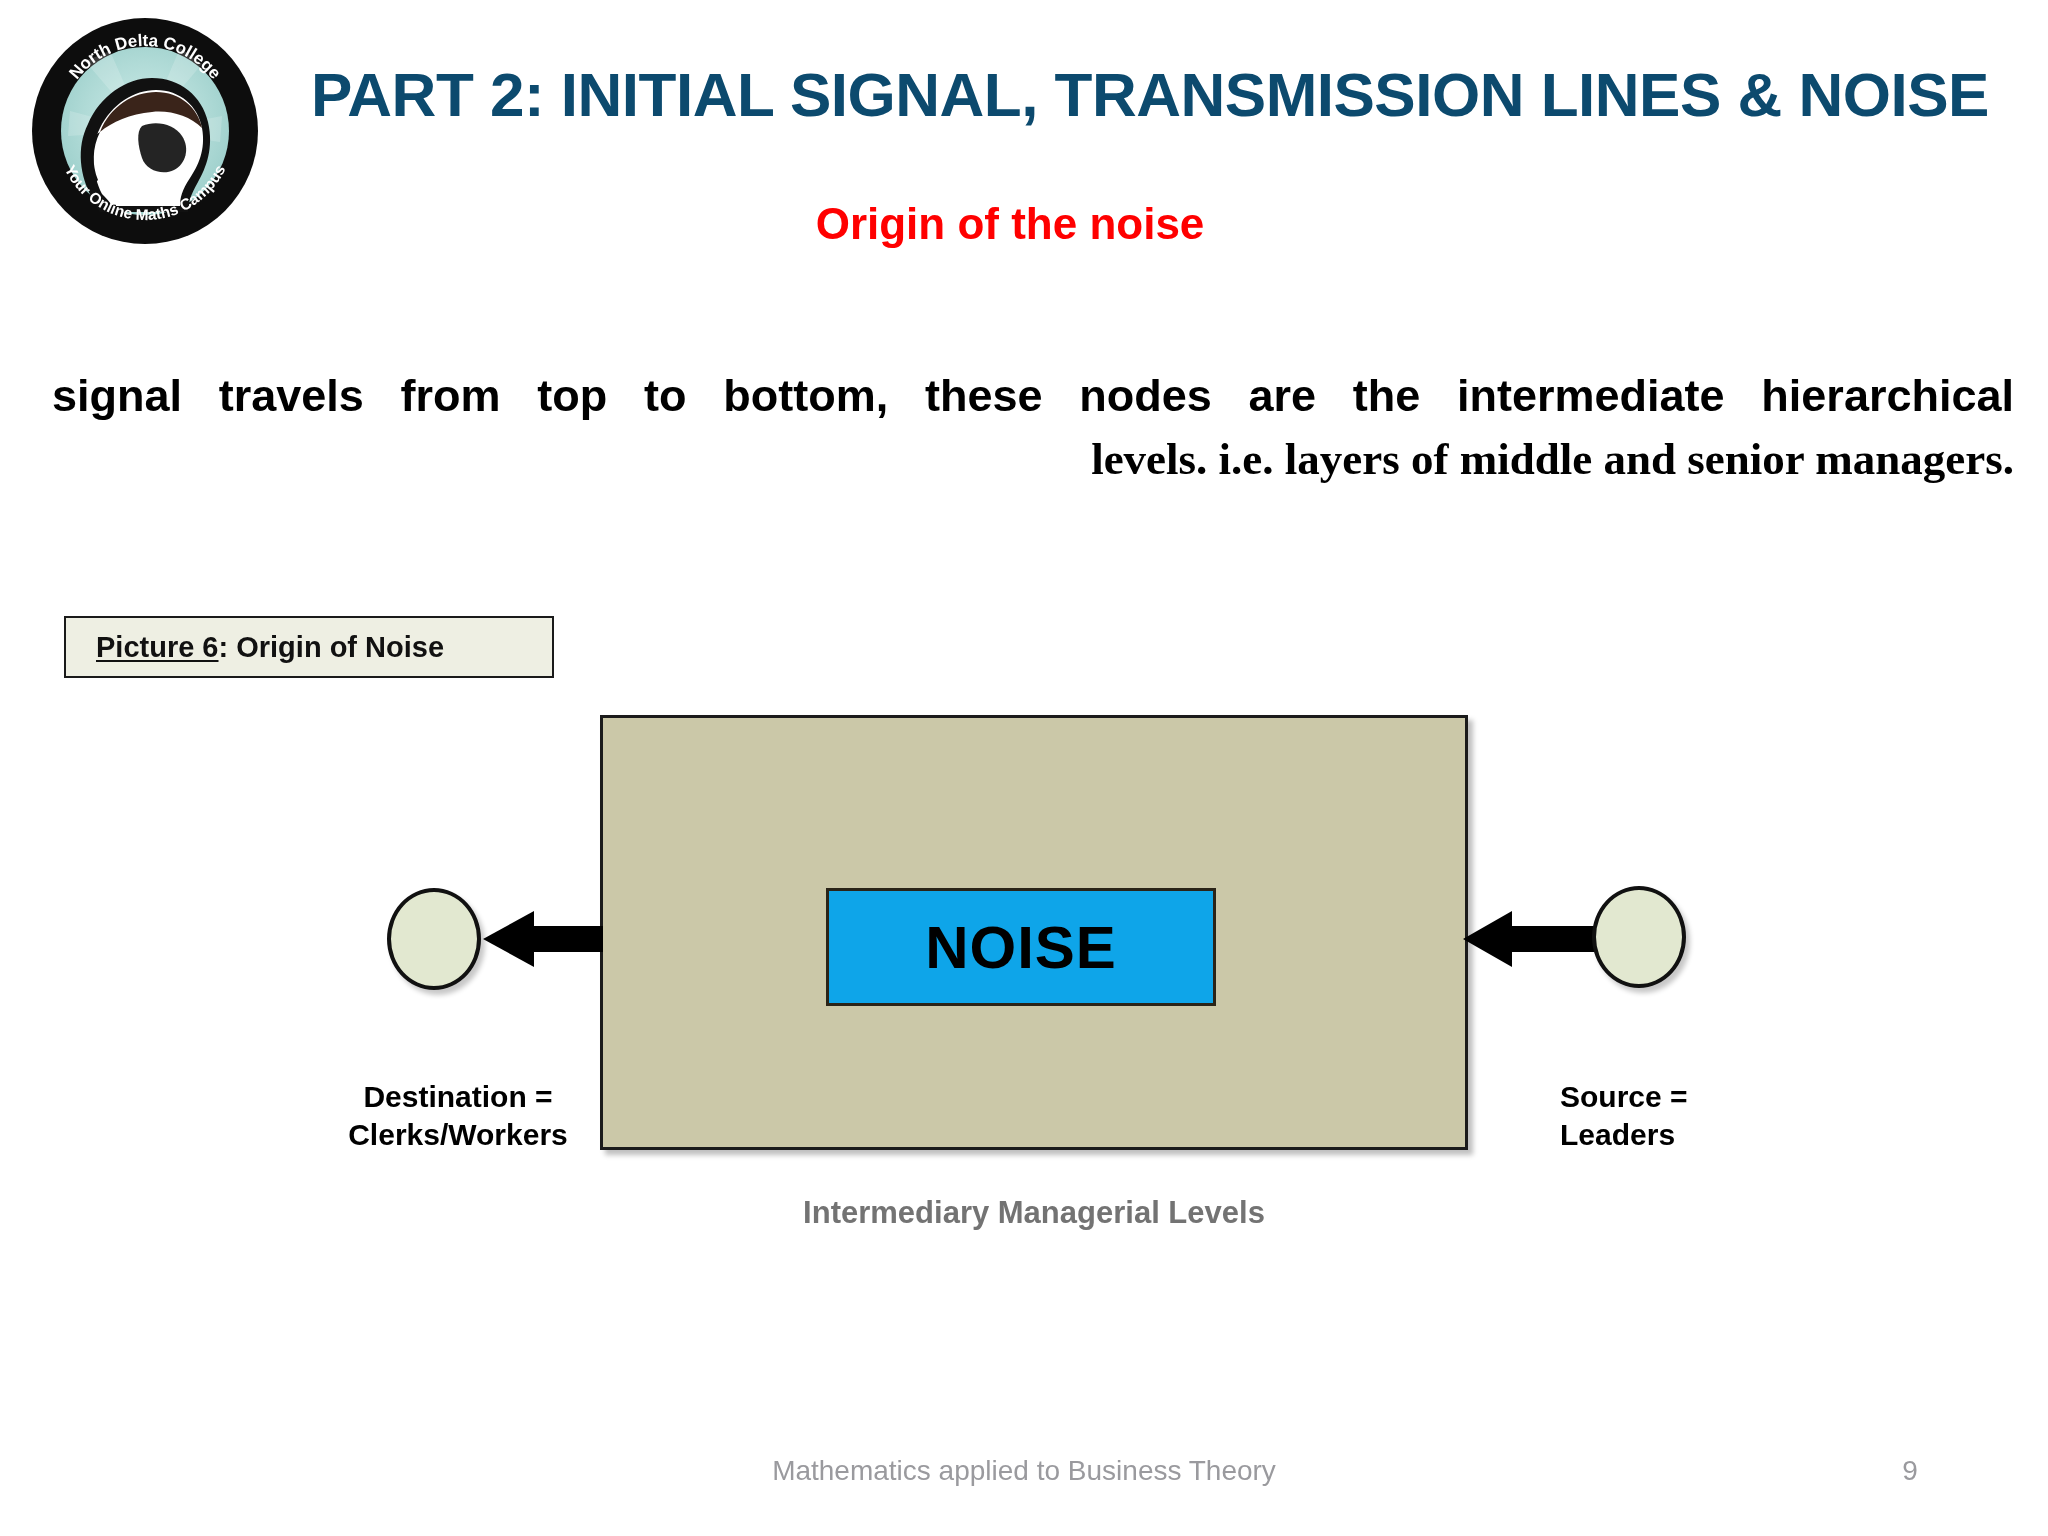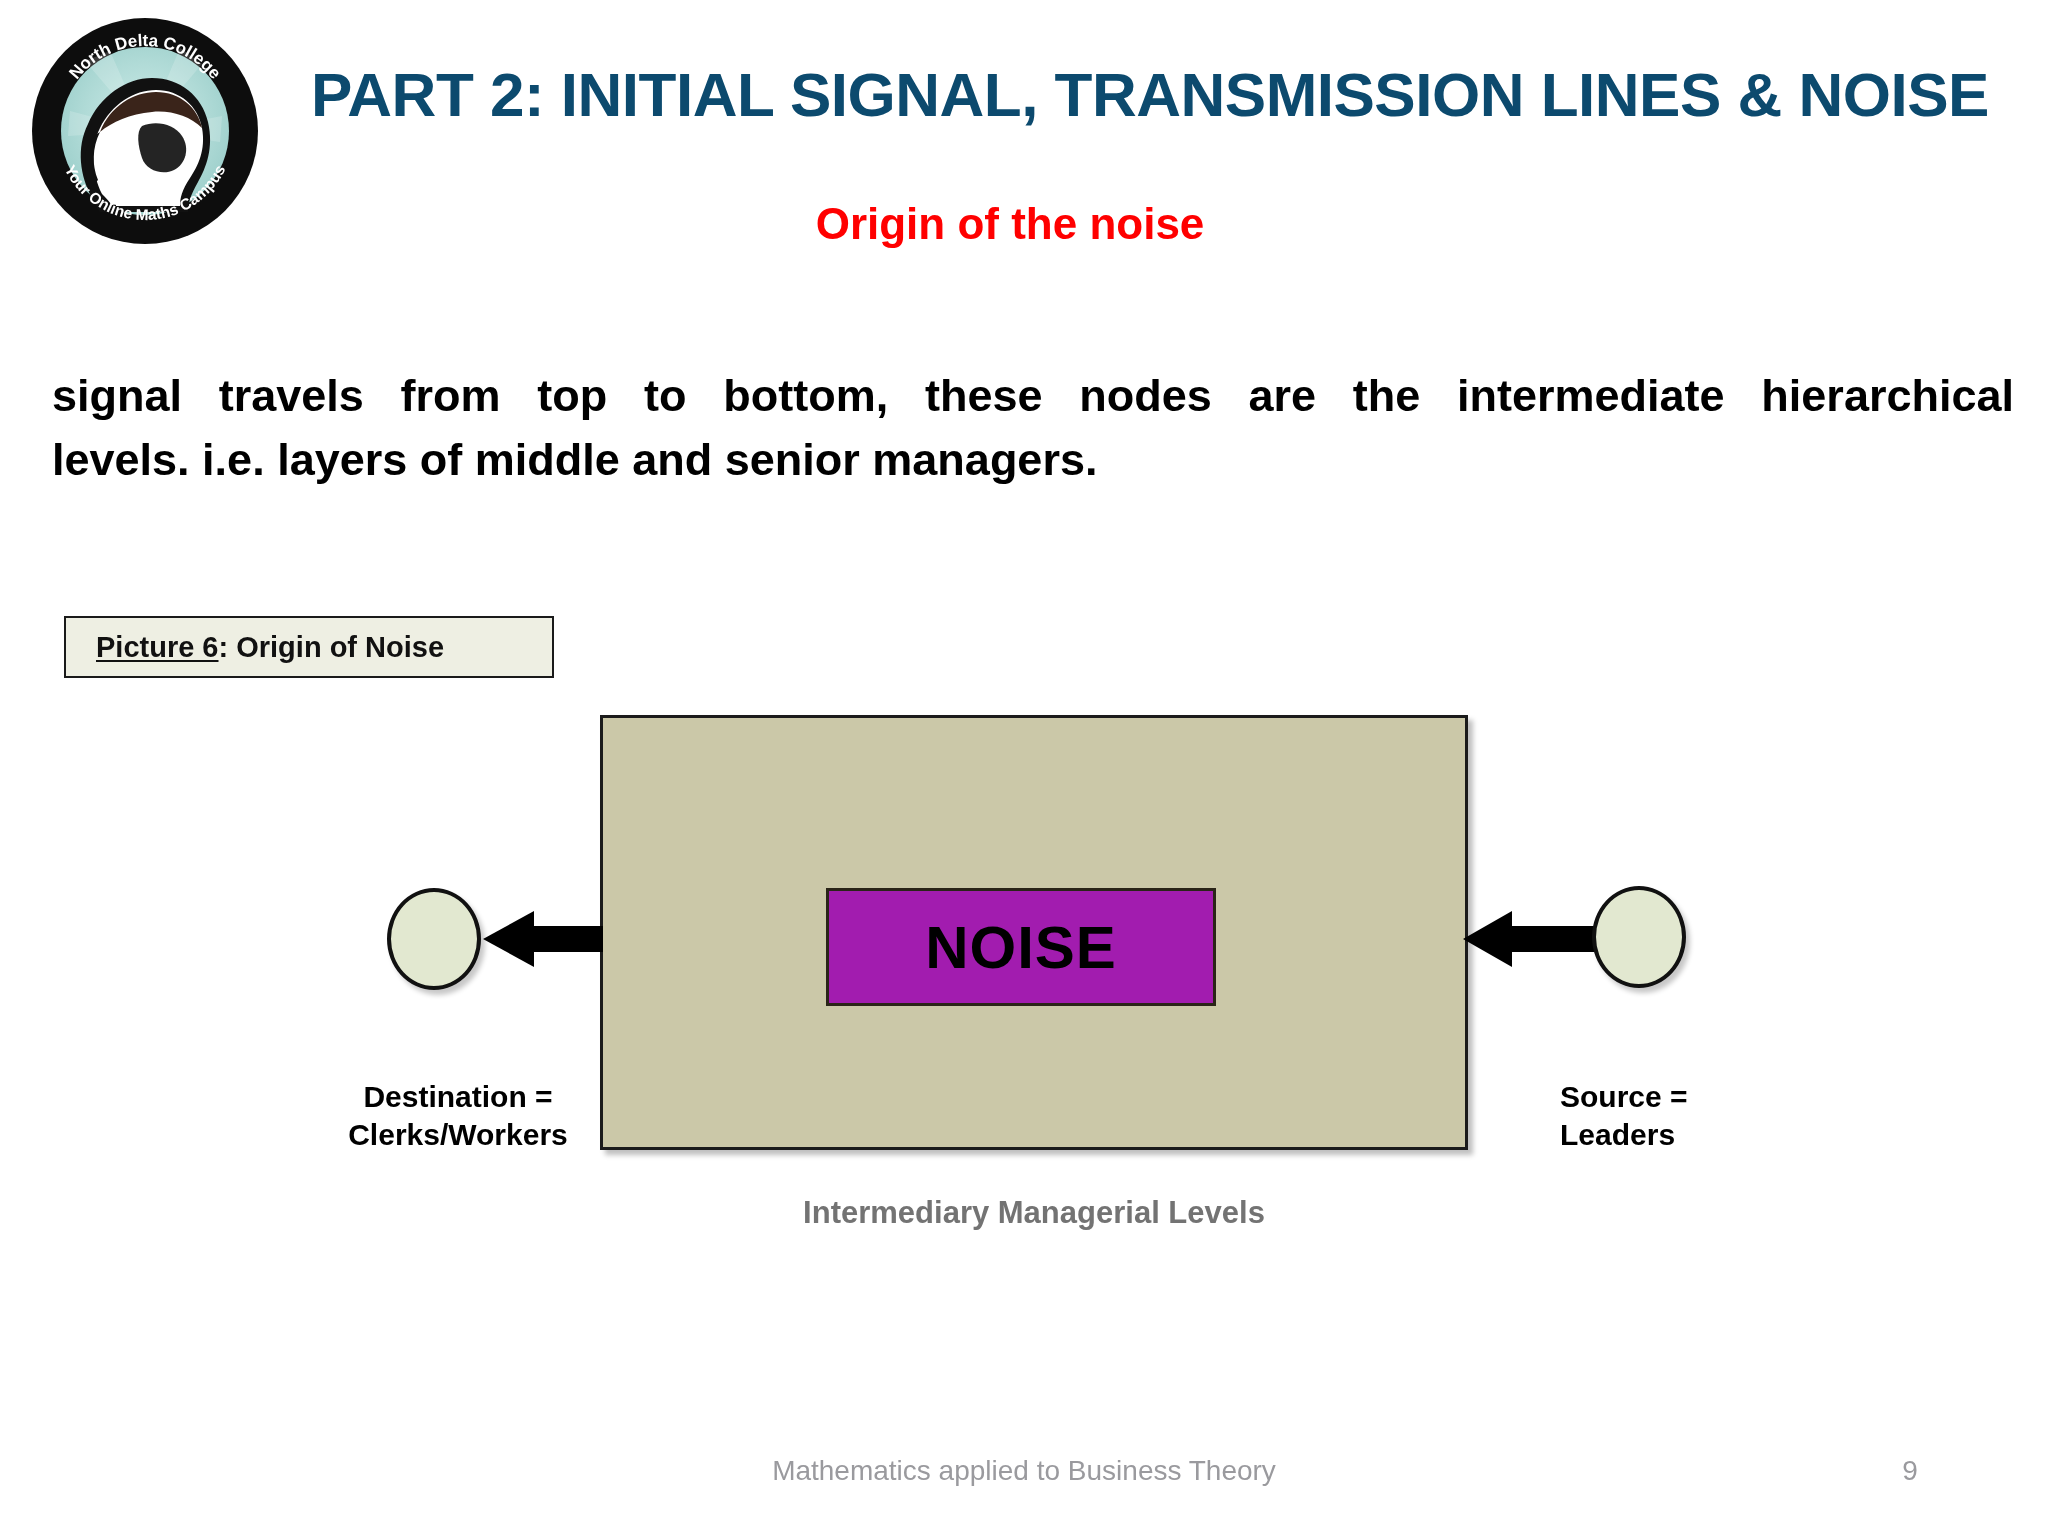--- a/index.html
+++ b/index.html
@@ -68,21 +68,22 @@
     top: 350px;
     width: 1962px;
     font-size: 45px;
     font-weight: bold;
     color: #000000;
     text-align: justify;
     line-height: 1.42;
     text-justify: inter-word;
   }
   #body-paragraph .lastline {
-    text-align: left;
+    text-align: right;
+    font-family: Liberation Serif, serif;
   }
 
   
   #caption-box {
     position: absolute;
     left: 64px;
     top: 616px;
     width: 490px;
     height: 62px;
     box-sizing: border-box;
@@ -121,21 +122,21 @@
     box-shadow: 5px 5px 5px rgba(0,0,0,0.25);
   }
 
   .noise-box {
     position: absolute;
     left: 826px;
     top: 198px;
     width: 390px;
     height: 118px;
     box-sizing: border-box;
-    background: #a21caf;
+    background: #0ea5e9;
     border: 3px solid #2a2418;
     display: flex;
     align-items: center;
     justify-content: center;
   }
   .noise-box span {
     font-size: 60px;
     font-weight: bold;
     color: #000000;
     letter-spacing: 1px;

